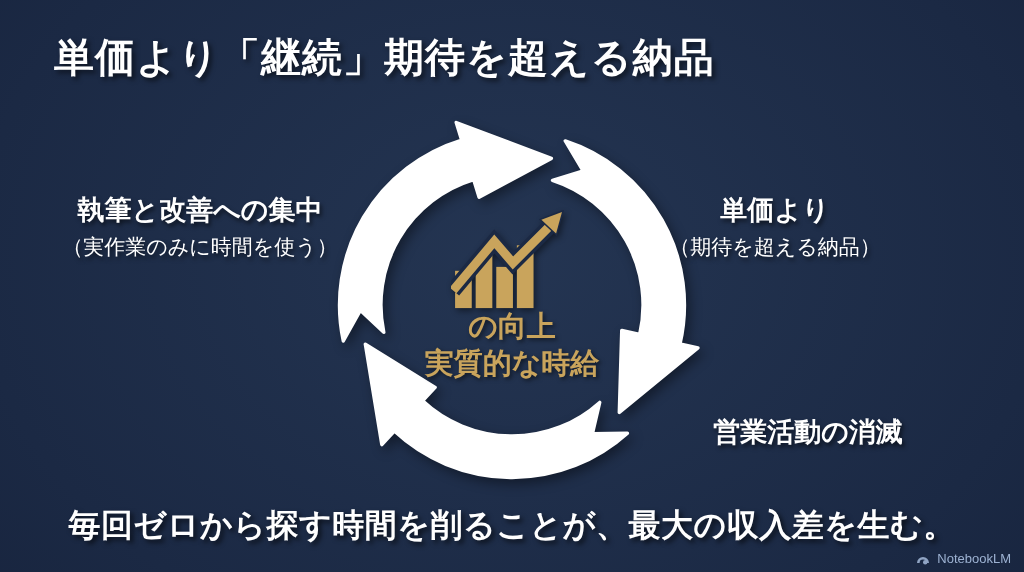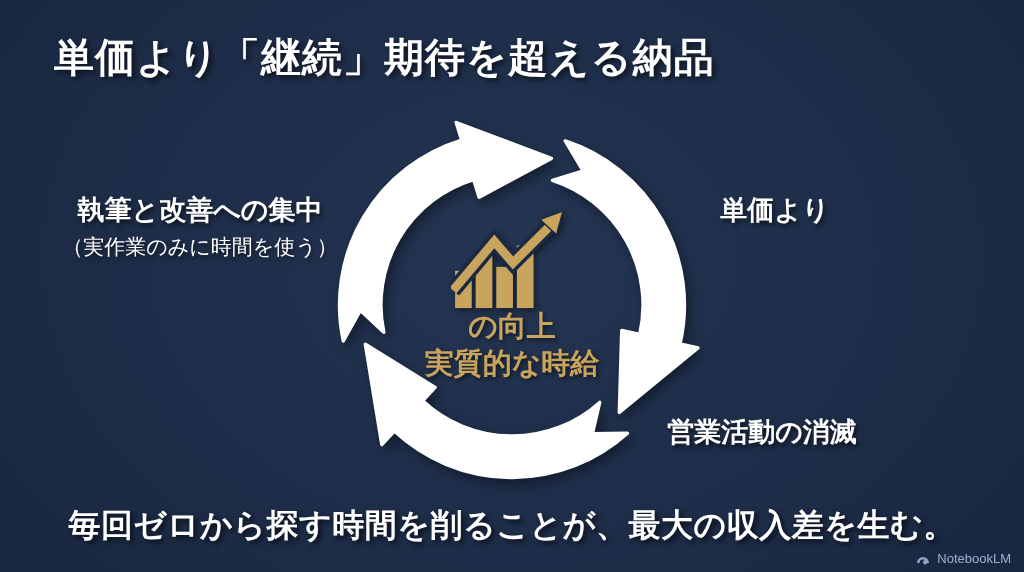--- a/index.html
+++ b/index.html
@@ -58,21 +58,21 @@
     margin-bottom: 5px;
     white-space: nowrap;
   }
   .node .node-sublabel {
     font-size: 21px;
     font-weight: normal;
     white-space: nowrap;
   }
   .node-left  { left: 38px;  top: 156px; width: 324px; }
   .node-right-top { left: 622px; top: 156px; width: 306px; }
-  .node-right-bottom { left: 594px; top: 378px; width: 336px; }
+  .node-right-bottom { left: 640px; top: 378px; width: 336px; }
   .footer-statement {
     position: absolute;
     left: 0; right: 0; top: 504px;
     text-align: center;
     color: #ffffff;
     font-size: 32px;
     font-weight: bold;
     letter-spacing: 0.5px;
     text-shadow: 3px 3px 5px rgba(0,0,0,0.65);
     white-space: nowrap;
@@ -129,20 +129,21 @@
     <div>実質的な時給</div>
   </div>
 
   <div class="node node-left">
     <div class="node-label">執筆と改善への集中</div>
     <div class="node-sublabel">（実作業のみに時間を使う）</div>
   </div>
 
   <div class="node node-right-top">
     <div class="node-label">単価より</div>
+    <div class="node-sublabel">（期待を超える納品）</div>
   </div>
 
   <div class="node node-right-bottom">
     <div class="node-label">営業活動の消滅</div>
   </div>
 
   <div class="footer-statement">毎回ゼロから探す時間を削ることが、最大の収入差を生む。</div>
 
   <div class="watermark">
     <svg width="14" height="12" viewBox="0 0 14 12" aria-hidden="true">

